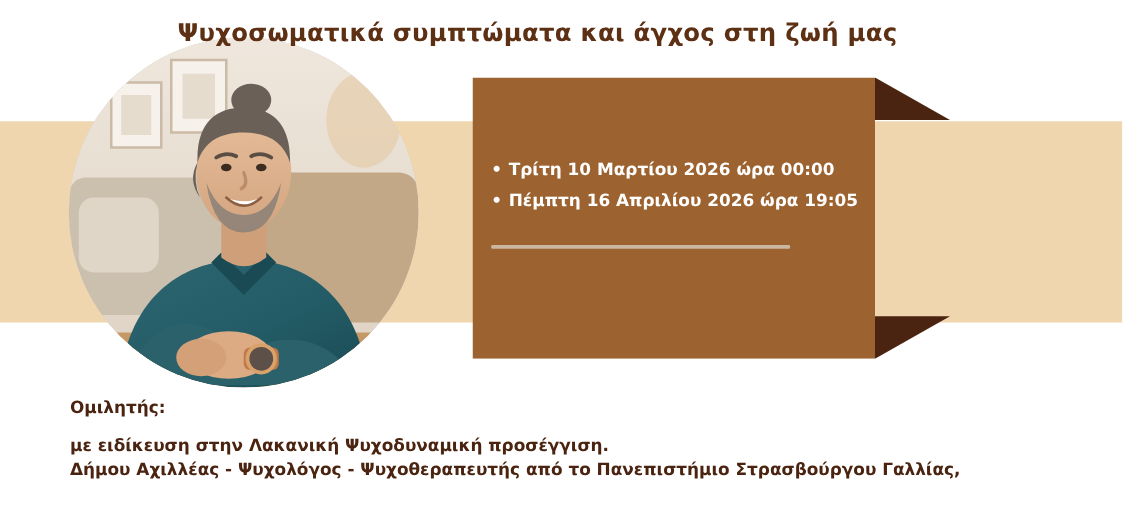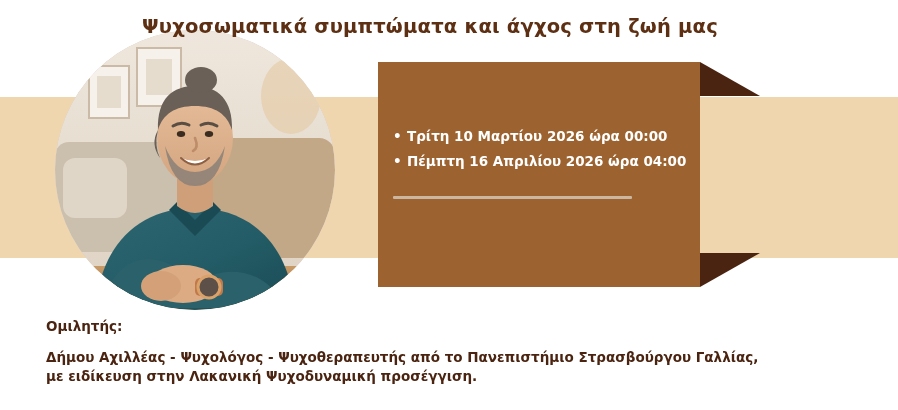--- a/index.html
+++ b/index.html
@@ -106,21 +106,21 @@
     margin-top: 22px;
     width: 239px;
     height: 3px;
     background: #cbb79f;
     border-radius: 1px;
   }
 
   
   .footer {
     position: absolute;
-    left: 46px;
+    left: 56px;
     top: 318px;
     z-index: 6;
   }
   .speaker-label {
     font-family: "DejaVu Sans", sans-serif;
     font-size: 13.5px;
     font-weight: bold;
     color: #4a2410;
     margin-bottom: 14px;
     white-space: nowrap;
@@ -231,27 +231,27 @@
   </div>
 
   <div class="ribbon-content">
     <ul class="date-list">
       <li>
         <span class="bullet">•</span>
         <span>Τρίτη 10 Μαρτίου 2026 ώρα 00:00</span>
       </li>
       <li>
         <span class="bullet">•</span>
-        <span>Πέμπτη 16 Απριλίου 2026 ώρα 04:00</span>
+        <span>Πέμπτη 16 Απριλίου 2026 ώρα 19:05</span>
       </li>
     </ul>
     <div class="ribbon-rule"></div>
   </div>
 
   <div class="footer">
     <div class="speaker-label">Ομιλητής:</div>
     <div class="speaker-bio">
+      <div class="bio-line">με ειδίκευση στην Λακανική Ψυχοδυναμική προσέγγιση.</div>
       <div class="bio-line">Δήμου Αχιλλέας - Ψυχολόγος - Ψυχοθεραπευτής από το Πανεπιστήμιο Στρασβούργου Γαλλίας,</div>
-      <div class="bio-line">με ειδίκευση στην Λακανική Ψυχοδυναμική προσέγγιση.</div>
     </div>
   </div>
 
 </div>
 
 </body></html>

